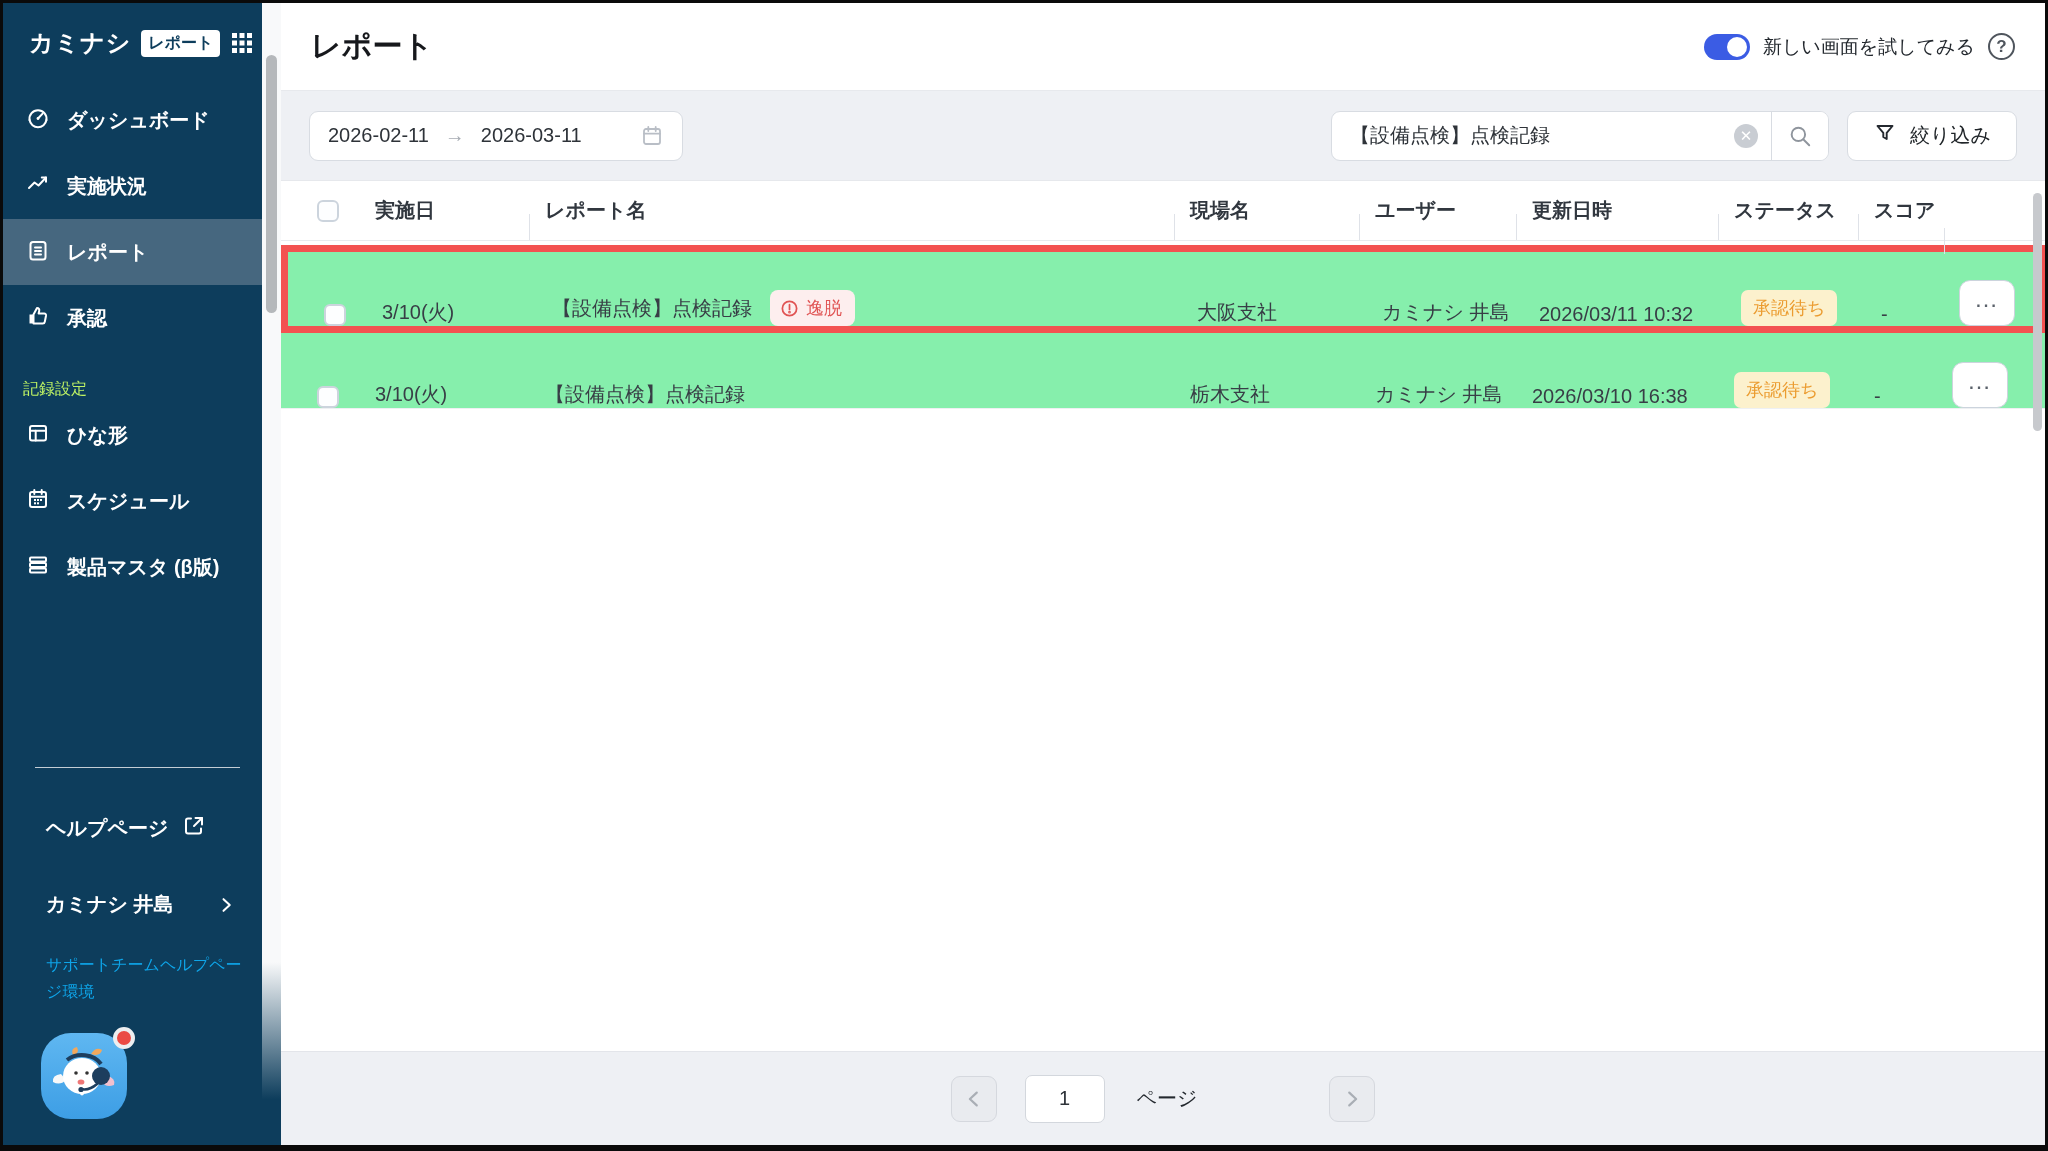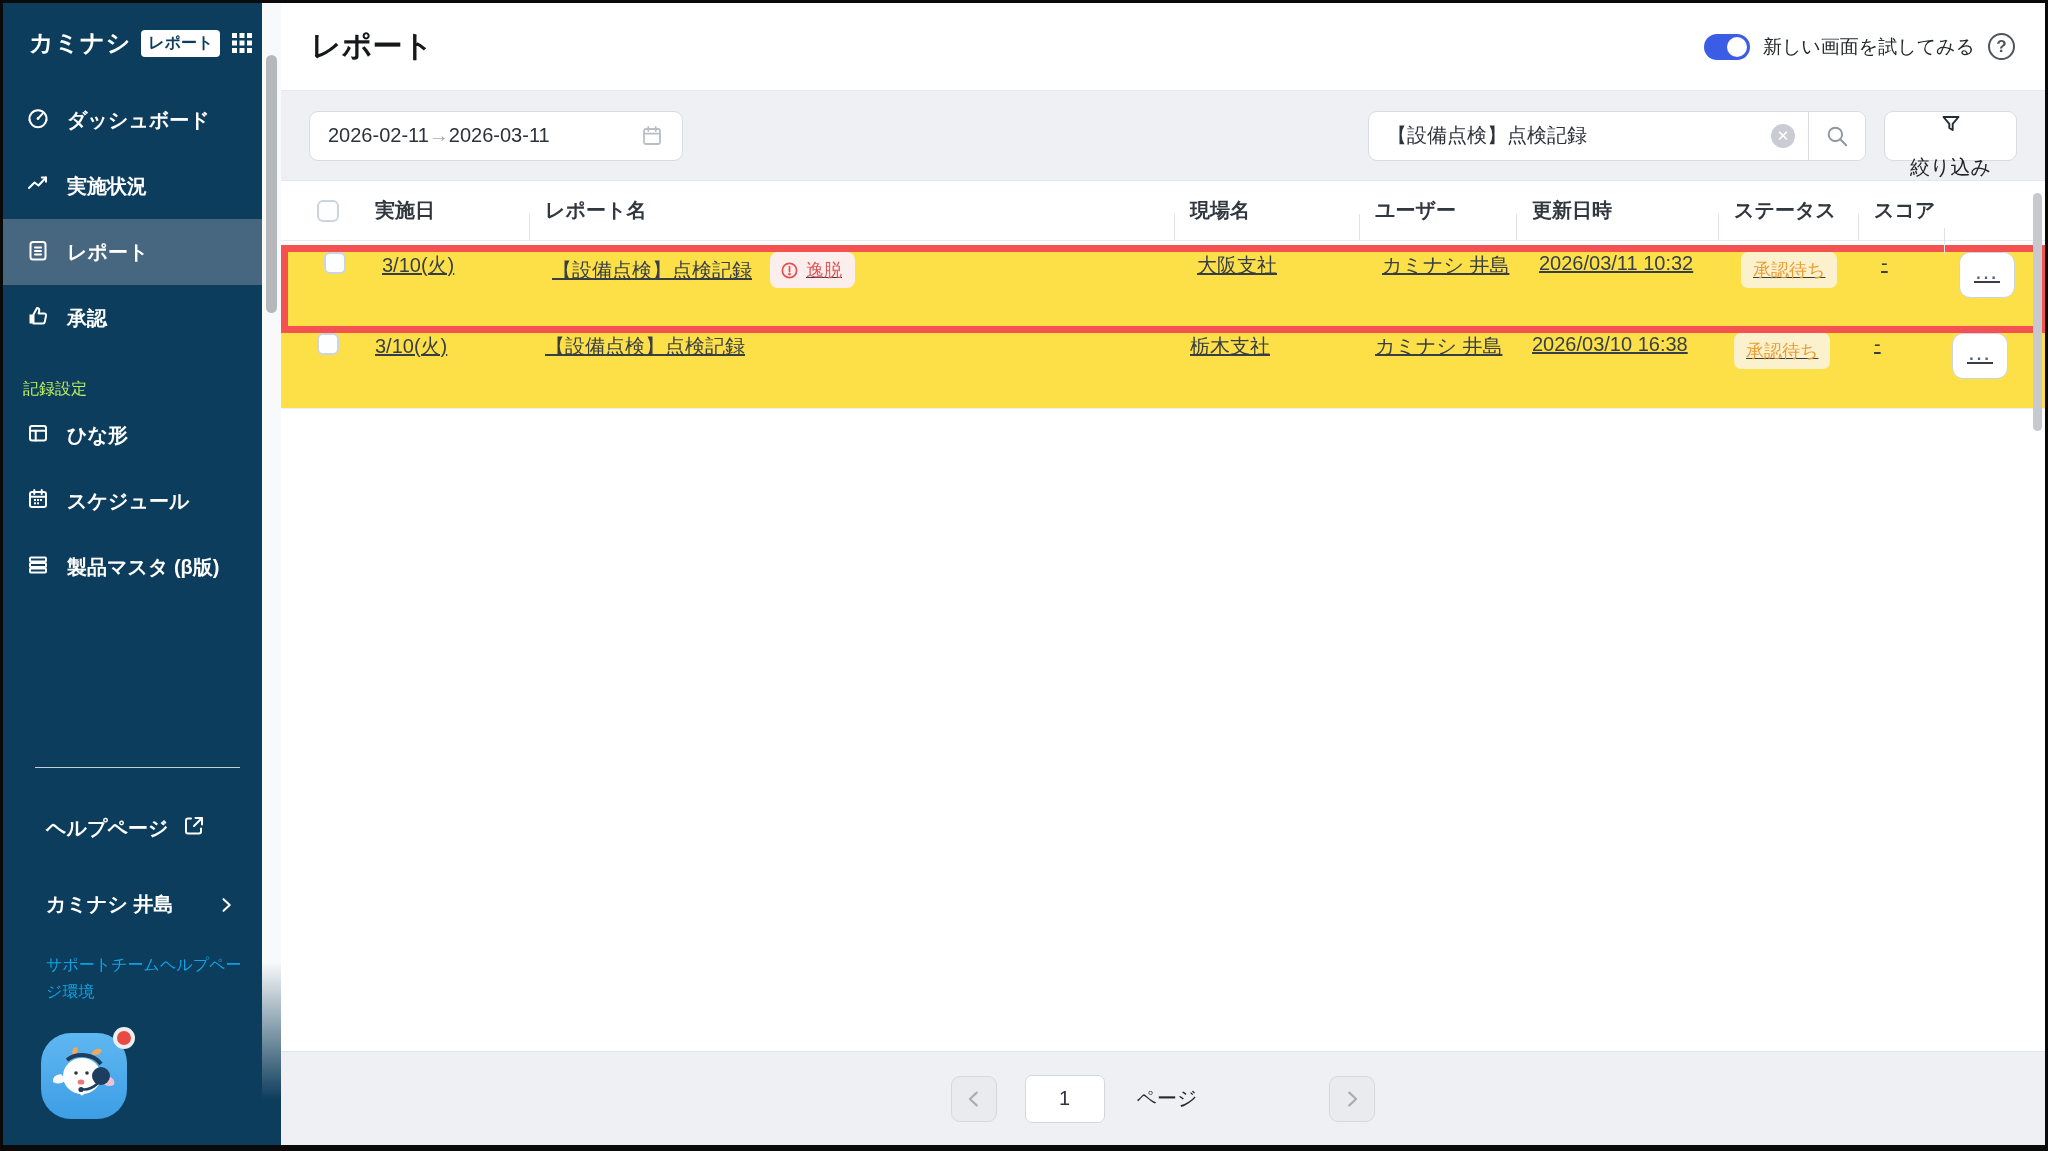--- a/index.html
+++ b/index.html
@@ -41,46 +41,46 @@
   .main { flex:1; min-width:0; display:flex; flex-direction:column; background:#fff; }
   .header { height:88px; flex-shrink:0; display:flex; align-items:center; padding:0 30px; border-bottom:1px solid #e7e9ed; background:#fff; }
   .page-title { font-size:30px; font-weight:bold; color:#16181c; }
   .header-right { margin-left:auto; display:flex; align-items:center; gap:13px; }
   .toggle { width:46px; height:26px; border-radius:13px; background:#3b5ce4; position:relative; cursor:pointer; }
   .toggle-knob { position:absolute; right:3px; top:3px; width:20px; height:20px; background:#fff; border-radius:50%; }
   .toggle-label { font-size:19px; color:#23282e; }
   .help-circle { width:27px; height:27px; border:2px solid #4f555d; border-radius:50%; display:flex; align-items:center; justify-content:center; font-size:17px; font-weight:bold; color:#4f555d; cursor:pointer; }
 
   .toolbar { height:90px; flex-shrink:0; background:#eef0f4; display:flex; align-items:center; padding:0 28px; gap:18px; border-bottom:1px solid #e6e8ec; }
-  .date-range { background:#fff; border:1px solid #d8dce2; border-radius:9px; height:50px; width:374px; display:flex; align-items:center; padding:0 18px; font-size:20px; color:#2e3339; }
+  .date-range { background:#fff; border:1px solid #d8dce2; border-radius:9px; height:50px; width:374px; display:flex; align-items:center; padding:0 18px; gap:16px; font-size:20px; color:#2e3339; }
   .range-arrow { color:#a6abb2; font-size:20px; }
   .cal-icon { margin-left:auto; display:flex; }
   .spacer { flex:1; }
   .search-box { background:#fff; border:1px solid #d8dce2; border-radius:9px; height:50px; width:498px; display:flex; align-items:center; overflow:hidden; }
   .search-input { border:none; outline:none; flex:1; min-width:0; font-size:20px; color:#2e3339; padding:0 10px 0 18px; background:transparent; font-family:inherit; }
   .clear-btn { width:24px; height:24px; flex-shrink:0; border-radius:50%; background:#c9cdd3; color:#fff; display:flex; align-items:center; justify-content:center; font-size:15px; line-height:1; margin-right:13px; cursor:pointer; }
   .search-divider { width:1px; align-self:stretch; background:#d8dce2; }
   .search-btn { width:56px; align-self:stretch; display:flex; align-items:center; justify-content:center; cursor:pointer; background:#fff; border:none; }
-  .filter-btn { background:#fff; border:1px solid #d8dce2; border-radius:9px; height:50px; padding:0 25px; display:flex; align-items:center; gap:13px; font-size:20px; color:#202529; cursor:pointer; font-family:inherit;flex-direction:column; }
+  .filter-btn { background:#fff; border:1px solid #d8dce2; border-radius:9px; height:50px; padding:0 25px; display:flex; align-items:center; gap:13px; font-size:20px; color:#202529; cursor:pointer; font-family:inherit; }
 
   .table-area { flex:1; position:relative; background:#fff; }
   .thead { display:flex; align-items:center; height:60px; border-bottom:1px solid #e8ebef; font-size:20px; font-weight:bold; color:#31373f; }
   .cell { padding-left:16px; position:relative; display:flex; align-items:center; }
   .c-check { width:64px; padding-left:36px; }
   .c-date { width:184px; padding-left:30px; }
   .c-name { width:645px; gap:18px; }
   .c-site { width:185px; }
   .c-user { width:157px; }
   .c-upd  { width:202px; }
   .c-status { width:140px; }
   .c-score { width:86px; }
   .c-actions { flex:1; justify-content:flex-start; padding-left:8px; }
   .thead .hdiv::before { content:""; position:absolute; left:0; top:17px; width:1px; height:26px; background:#dfe2e8; }
   .checkbox { width:22px; height:22px; border:2px solid #ccd4dd; border-radius:6px; background:#fdfeff; cursor:pointer; flex-shrink:0; }
-  .row { display:flex; align-items:flex-start; height:76px; border-bottom:1px solid #eef0f3; font-size:20px; color:#383e46; background:#fde047;text-decoration:underline; }
+  .row { display:flex; align-items:flex-end; height:76px; border-bottom:1px solid #eef0f3; font-size:20px; color:#383e46; background:#86efac; }
   .row-highlight { border:7px solid #f35251; margin-top:4px; }
   .row-highlight .row { height:74px; border-bottom:none; }
   .badge-deviation { display:inline-flex; align-items:center; gap:7px; background:#fdeeee; color:#e05353; font-size:18px; padding:6px 13px 6px 10px; border-radius:8px; }
   .badge-status { display:inline-block; background:#fcf1cd; color:#eb9c30; font-size:18px; padding:6px 12px; border-radius:7px; }
   .row-menu { width:56px; height:46px; border:1px solid #ccd4dd; border-radius:11px; background:#fff; color:#5a616a; font-size:24px; letter-spacing:2px; display:flex; align-items:center; justify-content:center; cursor:pointer; padding-bottom:8px; }
   .content-thumb { position:absolute; right:3px; top:12px; width:9px; height:238px; background:#c7c9cd; border-radius:5px; }
 
   .footer { height:94px; flex-shrink:0; background:#eef0f4; border-top:1px solid #e3e5ea; display:flex; align-items:center; justify-content:center; gap:28px; }
   .page-btn { width:46px; height:46px; background:#e9ebef; border:1px solid #d5d8de; border-radius:9px; display:flex; align-items:center; justify-content:center; cursor:pointer; }
   .page-input { width:80px; height:48px; border:1px solid #d3d7dd; border-radius:7px; font-size:20px; text-align:center; color:#2e3339; background:#fff; outline:none; font-family:inherit; }

